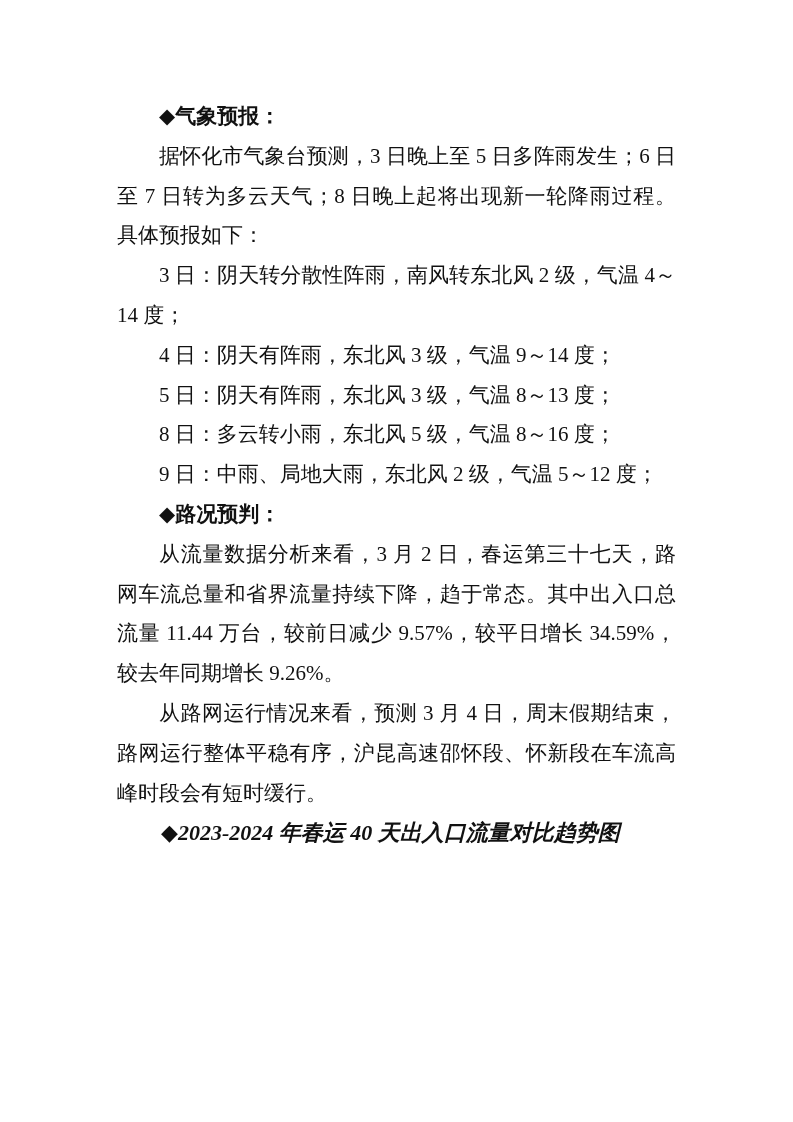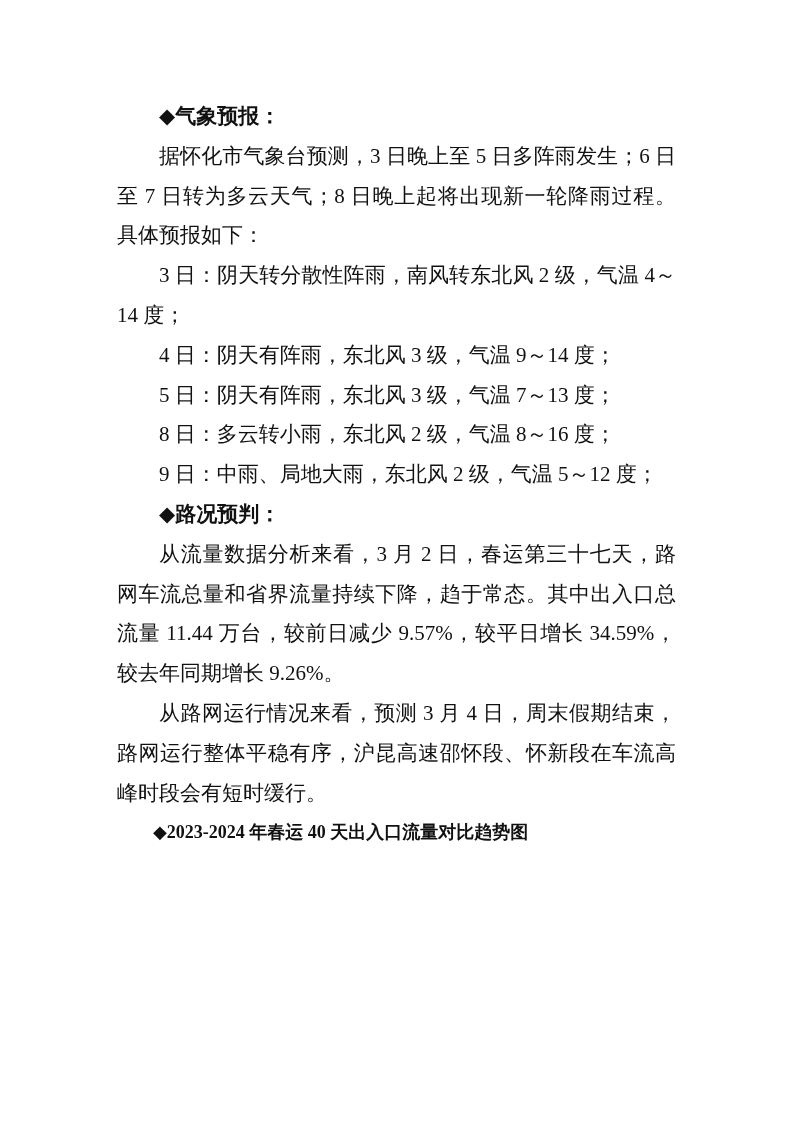--- a/index.html
+++ b/index.html
@@ -31,37 +31,38 @@
     text-indent: 2em;
   }
   .heading {
     font-weight: bold;
   }
   .lead-bold {
     font-weight: normal;
   }
   .chart-heading {
     font-weight: bold;
-    font-size: 18px;
+    font-size: 22px;
+    font-style: italic;
   }
 </style>
 </head>
 <body>
 
 <div class="page">
   <div class="doc">
 
     <p class="heading">◆气象预报：</p>
 
     <p class="para">据怀化市气象台预测，3 日晚上至 5 日多阵雨发生；6 日至 7 日转为多云天气；8 日晚上起将出现新一轮降雨过程。具体预报如下：</p>
 
     <p class="para">3 日：阴天转分散性阵雨，南风转东北风 2 级，气温 4～14 度；</p>
     <p class="para">4 日：阴天有阵雨，东北风 3 级，气温 9～14 度；</p>
-    <p class="para">5 日：阴天有阵雨，东北风 3 级，气温 7～13 度；</p>
-    <p class="para">8 日：多云转小雨，东北风 2 级，气温 8～16 度；</p>
+    <p class="para">5 日：阴天有阵雨，东北风 3 级，气温 8～13 度；</p>
+    <p class="para">8 日：多云转小雨，东北风 5 级，气温 8～16 度；</p>
     <p class="para">9 日：中雨、局地大雨，东北风 2 级，气温 5～12 度；</p>
 
     <p class="heading">◆路况预判：</p>
 
     <p class="para">
       <span class="lead-bold">从流量数据分析来看，</span><span>3 月 2 日，春运第三十七天，路网车流总量和省界流量持续下降，趋于常态。其中出入口总流量 11.44 万台，较前日减少 9.57%，较平日增长 34.59%，较去年同期增长 9.26%。</span>
     </p>
 
     <p class="para">
       <span class="lead-bold">从路网运行情况来看，</span><span>预测 3 月 4 日，周末假期结束，路网运行整体平稳有序，沪昆高速邵怀段、怀新段在车流高峰时段会有短时缓行。</span>

